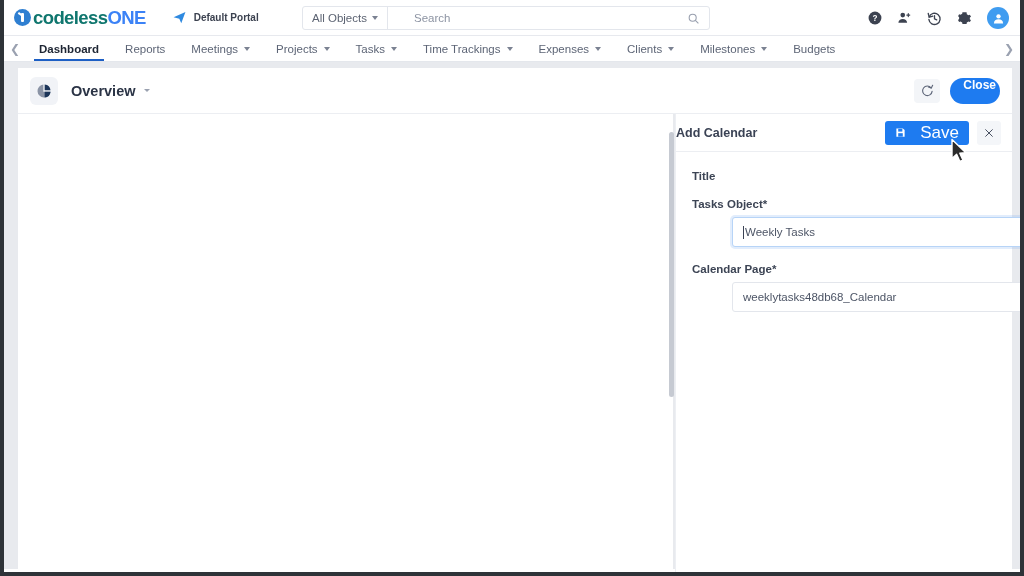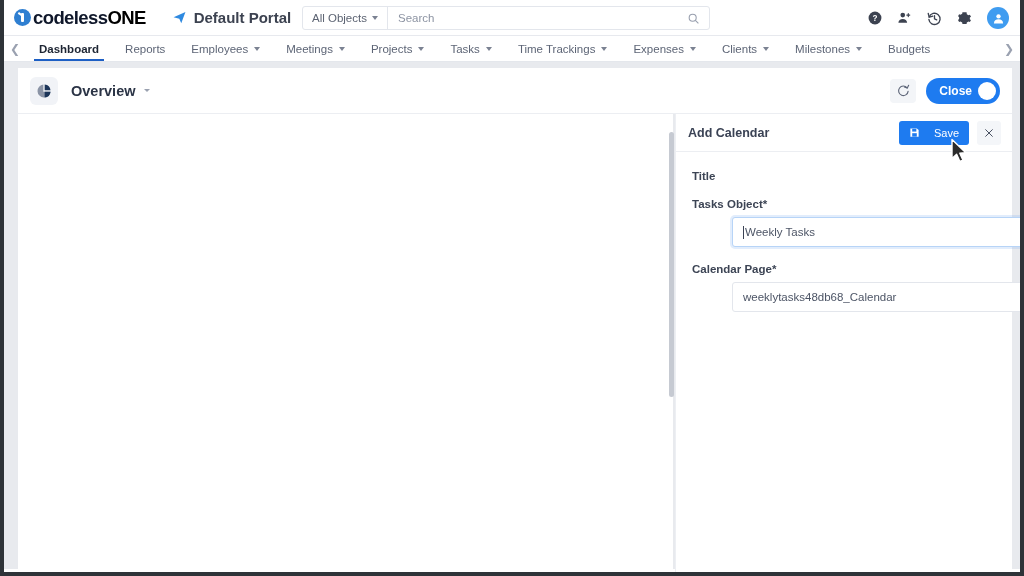--- a/index.html
+++ b/index.html
@@ -38,34 +38,34 @@
     position: absolute; left: 7px; top: 4px;
     width: 3px; height: 9px; background: #ffffff; border-radius: 1px;
   }
   .logo-mark::before {
     content: "";
     position: absolute; left: 4px; top: 4px;
     width: 4px; height: 2px; background: #ffffff;
     transform: rotate(35deg);
   }
   .logo-text { font-size: 18.5px; font-weight: bold; letter-spacing: -0.6px; }
-  .logo-a { color: #0f172a; margin-top: 48px; }
-  .logo-b { color: #000000; }
+  .logo-a { color: #0f766e; margin-top: 48px; }
+  .logo-b { color: #3b82f6; }
 
   #portal-wrap {
     display: flex; align-items: center; margin-left: 26px; gap: 7px;
   }
   .plane-icon { color: #2f8ae0; display: flex; }
-  #portal-name { font-size: 15px; font-weight: bold; color: #3c4250; }
+  #portal-name { font-size: 10px; font-weight: bold; color: #3c4250; }
 
   #searchbar {
     position: absolute; left: 298px; top: 6px;
     width: 408px; height: 24px;
     border: 1px solid #e3e6ec; border-radius: 3px;
-    background: #fff; display: flex; align-items: center;
+    background: #fff; display: flex; align-items: center; gap: 16px;
   }
   #objects-select {
     display: flex; align-items: center; gap: 5px;
     padding: 0 9px; height: 100%;
     border-right: 1px solid #e3e6ec;
     font-size: 11.5px; color: #5c6372; white-space: nowrap;
   }
   .caret { width: 0; height: 0; border-left: 3.5px solid transparent;
            border-right: 3.5px solid transparent; border-top: 4px solid #7b8292; }
   #search-input {
@@ -139,22 +139,22 @@
   #overview-right {
     position: absolute; right: 12px; display: flex; align-items: center; gap: 10px;
   }
   #refresh-btn {
     width: 26px; height: 24px; border-radius: 4px; background: #f3f5f8;
     display: flex; align-items: center; justify-content: center;
     color: #5f6personal; color: #5f677a; cursor: pointer;
   }
   #close-toggle {
     height: 26px; border-radius: 13px; background: #1e7bf0;
-    display: flex; align-items: center; gap: 6px;
-    padding: 0 4px 0 13px; cursor: pointer;
+    display: flex; align-items: center; gap: 24px;
+    padding: 0 4px 0 13px; cursor: pointer; flex-direction: column;
   }
   #close-toggle-label { font-size: 12px; color: #ffffff; font-weight: bold; }
   #close-toggle-knob { width: 18px; height: 18px; border-radius: 50%; background: #fff; }
 
   
   #canvas {
     position: absolute; left: 14px; top: 52px;
     width: 655px; height: 500px;
     background: #ffffff;
   }
@@ -167,30 +167,30 @@
   
   #side-panel {
     position: absolute; left: 671px; top: 52px;
     width: 337px; height: 500px;
     background: #ffffff;
     border-left: 1px solid #edeff3;
   }
   #panel-header {
     position: relative; height: 38px;
     border-bottom: 1px solid #eceef2;
-    display: flex; align-items: center; padding: 0 12px;
+    display: flex; align-items: center; padding: 0 0;
   }
   #panel-title { font-size: 12.5px; color: #3a4254; font-weight: bold; }
   #panel-header-actions {
     position: absolute; right: 11px; display: flex; align-items: center; gap: 8px;
   }
   #save-btn {
     height: 24px; border-radius: 3px; background: #1e7bf0;
     display: flex; align-items: center; gap: 14px; padding: 0 10px;
-    color: #ffffff; font-size: 11px; cursor: pointer; border: none;
+    color: #ffffff; font-size: 17px; cursor: pointer; border: none;
     font-family: "Liberation Sans", sans-serif;
   }
   #close-x {
     width: 24px; height: 24px; border-radius: 3px; background: #f4f6f9;
     display: flex; align-items: center; justify-content: center;
     color: #4a5263; font-size: 13px; cursor: pointer;
   }
   #panel-body { padding: 18px 4px 0 16px; }
   .field-group { margin-bottom: 16px; }
   .field-label {
@@ -303,24 +303,20 @@
   </div>
 
   <div id="navbar">
     <div class="nav-arrow">❮</div>
     <div id="nav-items">
         <div class="nav-item active">
           <span>Dashboard</span>
         </div>
         <div class="nav-item">
           <span>Reports</span>
-        </div>
-        <div class="nav-item">
-          <span>Employees</span>
-          <span class="caret"></span>
         </div>
         <div class="nav-item">
           <span>Meetings</span>
           <span class="caret"></span>
         </div>
         <div class="nav-item">
           <span>Projects</span>
           <span class="caret"></span>
         </div>
         <div class="nav-item">

